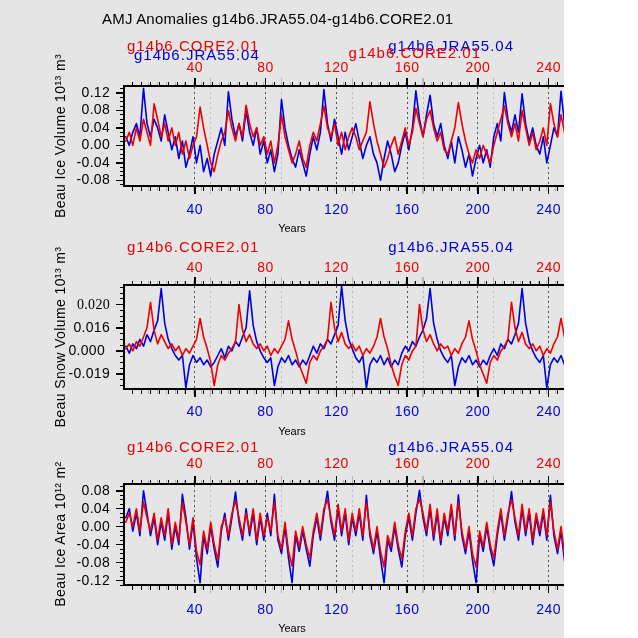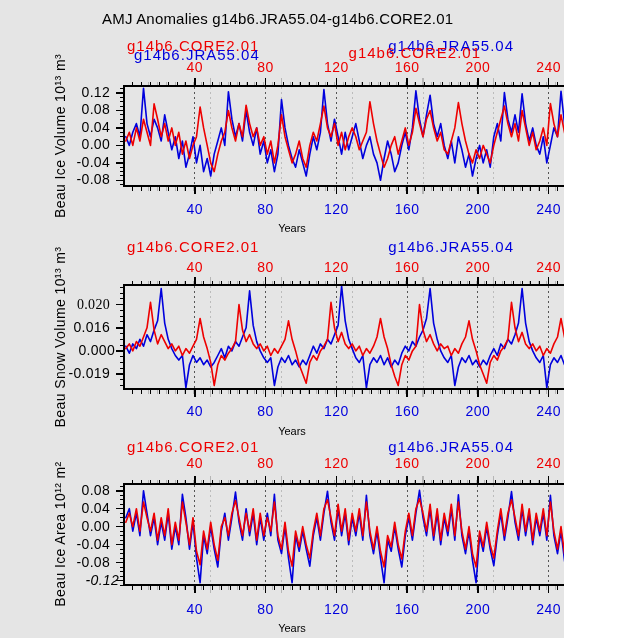--- a/index.html
+++ b/index.html
@@ -306,21 +306,21 @@
       <div class="lbl xtick" style="left: 377.077px; top: 260px; color: rgb(238, 0, 0);">160</div>
       <div class="lbl xtick" style="left: 377.077px; top: 404px; color: rgb(0, 0, 221);">160</div>
       <div class="lbl xtick" style="left: 447.846px; top: 260px; color: rgb(238, 0, 0);">200</div>
       <div class="lbl xtick" style="left: 447.846px; top: 404px; color: rgb(0, 0, 221);">200</div>
       <div class="lbl xtick" style="left: 518.615px; top: 260px; color: rgb(238, 0, 0);">240</div>
       <div class="lbl xtick" style="left: 518.615px; top: 404px; color: rgb(0, 0, 221);">240</div>
       <div class="lbl years" style="left: 252px; top: 425px;">Years</div>
       <div class="lbl ylab" style="left: -48px; top: 328px;">Beau Snow Volume 10¹³ m³</div>
       <div class="lbl ytick" style="left: 38px; top: 296.644px; font-family: Liberation Serif, serif;">0.020</div>
       <div class="lbl ytick" style="left: 38px; top: 319.756px;">0.016</div>
-      <div class="lbl ytick" style="left: 43px; top: 342.867px;">0.000</div>
+      <div class="lbl ytick" style="left: 33px; top: 342.867px;">0.000</div>
       <div class="lbl ytick" style="left: 38px; top: 365.978px;">-0.019</div>
       <svg width="478" height="130" viewBox="0 0 478 130" style="left: 115px; top: 276px;">
         <line x1="95.69230769230768" y1="8" x2="95.69230769230768" y2="1" stroke="#b5b5b5" stroke-width="1.4" shape-rendering="crispEdges"></line>
         <line x1="95.69230769230768" y1="114" x2="95.69230769230768" y2="121" stroke="#b5b5b5" stroke-width="1.4" shape-rendering="crispEdges"></line>
         <line x1="166.46153846153845" y1="8" x2="166.46153846153845" y2="1" stroke="#b5b5b5" stroke-width="1.4" shape-rendering="crispEdges"></line>
         <line x1="166.46153846153845" y1="114" x2="166.46153846153845" y2="121" stroke="#b5b5b5" stroke-width="1.4" shape-rendering="crispEdges"></line>
         <line x1="237.23076923076923" y1="8" x2="237.23076923076923" y2="1" stroke="#b5b5b5" stroke-width="1.4" shape-rendering="crispEdges"></line>
         <line x1="237.23076923076923" y1="114" x2="237.23076923076923" y2="121" stroke="#b5b5b5" stroke-width="1.4" shape-rendering="crispEdges"></line>
         <line x1="308" y1="8" x2="308" y2="1" stroke="#b5b5b5" stroke-width="1.4" shape-rendering="crispEdges"></line>
         <line x1="308" y1="114" x2="308" y2="121" stroke="#b5b5b5" stroke-width="1.4" shape-rendering="crispEdges"></line>
@@ -571,21 +571,21 @@
       <div class="lbl xtick" style="left: 447.846px; top: 602px; color: rgb(0, 0, 221);">200</div>
       <div class="lbl xtick" style="left: 518.615px; top: 456px; color: rgb(238, 0, 0);">240</div>
       <div class="lbl xtick" style="left: 518.615px; top: 602px; color: rgb(0, 0, 221);">240</div>
       <div class="lbl years" style="left: 252px; top: 622px;">Years</div>
       <div class="lbl ylab" style="left: -48px; top: 525px;">Beau Ice Area 10¹² m²</div>
       <div class="lbl ytick" style="left: 38px; top: 482.733px;">0.08</div>
       <div class="lbl ytick" style="left: 38px; top: 500.689px;">0.04</div>
       <div class="lbl ytick" style="left: 38px; top: 518.644px;">0.00</div>
       <div class="lbl ytick" style="left: 38px; top: 536.6px;">-0.04</div>
       <div class="lbl ytick" style="left: 38px; top: 554.556px;">-0.08</div>
-      <div class="lbl ytick" style="left: 47px; top: 572.511px; font-style: italic;">-0.12</div>
+      <div class="lbl ytick" style="left: 38px; top: 572.511px;">-0.12</div>
       <svg width="478" height="127" viewBox="0 0 478 127" style="left: 115px; top: 475px;">
         <line x1="95.69230769230768" y1="8" x2="95.69230769230768" y2="1" stroke="#b5b5b5" stroke-width="1.4" shape-rendering="crispEdges"></line>
         <line x1="95.69230769230768" y1="111" x2="95.69230769230768" y2="118" stroke="#b5b5b5" stroke-width="1.4" shape-rendering="crispEdges"></line>
         <line x1="166.46153846153845" y1="8" x2="166.46153846153845" y2="1" stroke="#b5b5b5" stroke-width="1.4" shape-rendering="crispEdges"></line>
         <line x1="166.46153846153845" y1="111" x2="166.46153846153845" y2="118" stroke="#b5b5b5" stroke-width="1.4" shape-rendering="crispEdges"></line>
         <line x1="237.23076923076923" y1="8" x2="237.23076923076923" y2="1" stroke="#b5b5b5" stroke-width="1.4" shape-rendering="crispEdges"></line>
         <line x1="237.23076923076923" y1="111" x2="237.23076923076923" y2="118" stroke="#b5b5b5" stroke-width="1.4" shape-rendering="crispEdges"></line>
         <line x1="308" y1="8" x2="308" y2="1" stroke="#b5b5b5" stroke-width="1.4" shape-rendering="crispEdges"></line>
         <line x1="308" y1="111" x2="308" y2="118" stroke="#b5b5b5" stroke-width="1.4" shape-rendering="crispEdges"></line>
         <line x1="378.7692307692308" y1="8" x2="378.7692307692308" y2="1" stroke="#b5b5b5" stroke-width="1.4" shape-rendering="crispEdges"></line>

